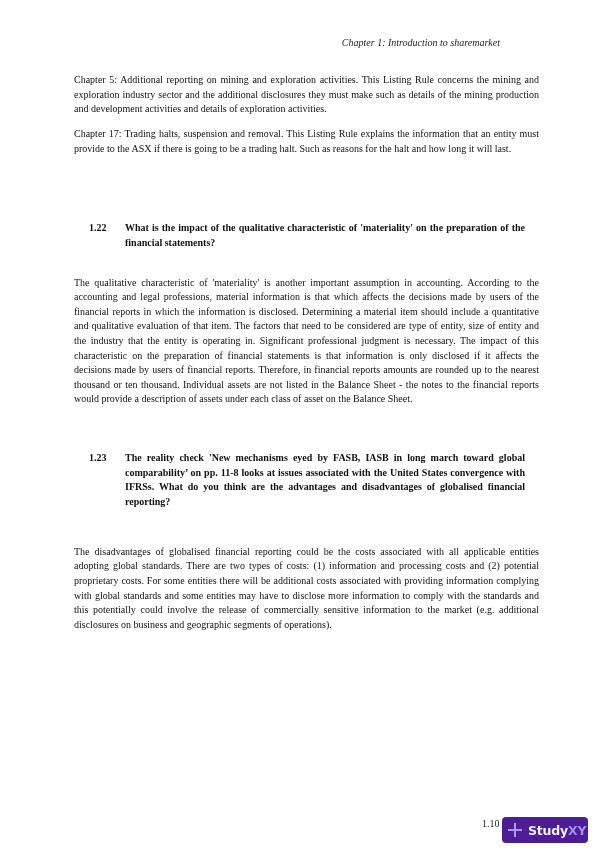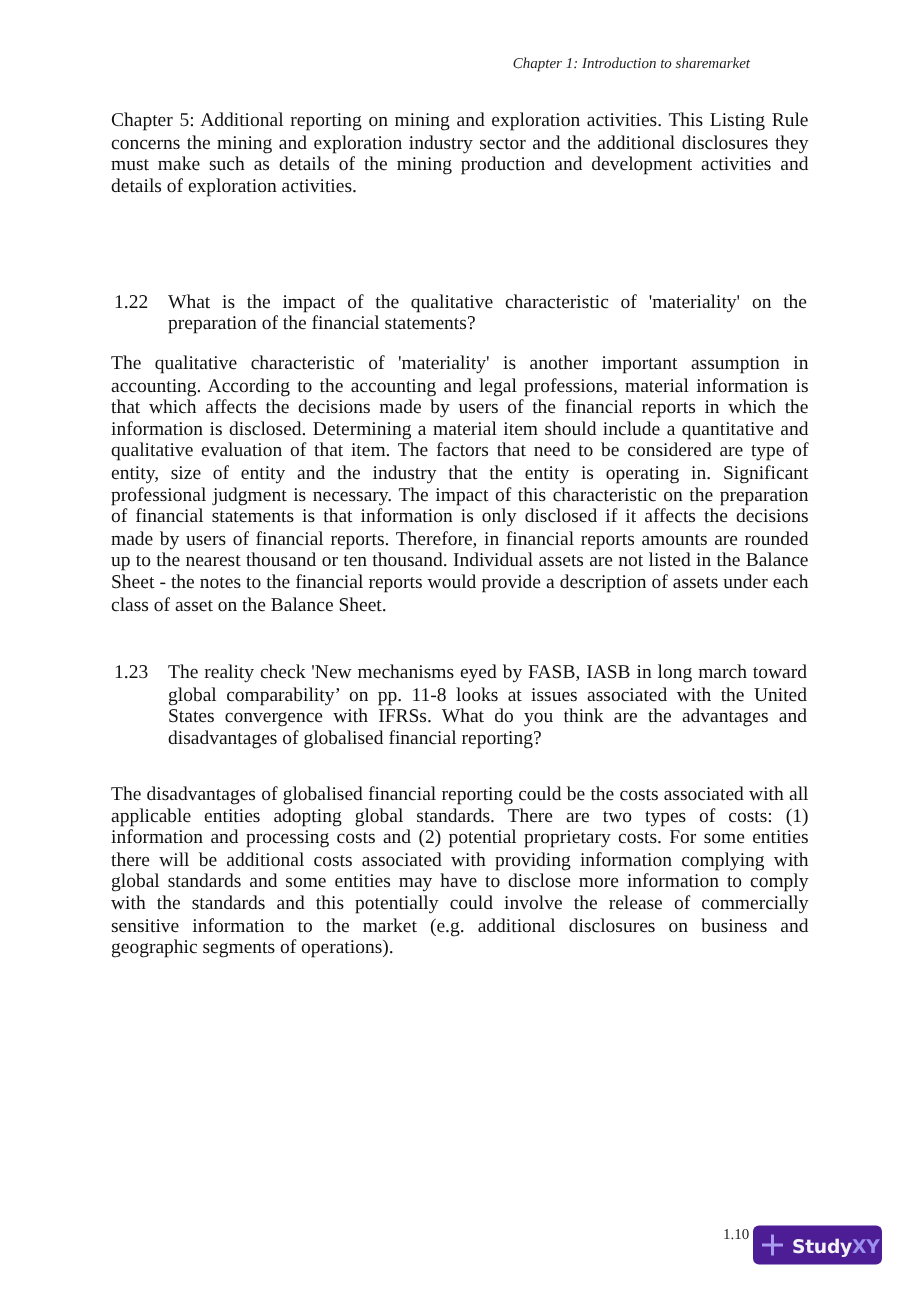--- a/index.html
+++ b/index.html
@@ -22,34 +22,34 @@
       font-size: 10px;
       font-style: italic;
       color: #222;
       white-space: nowrap;
     }
     .content {
       position: absolute;
       left: 74px;
       top: 73px;
       width: 465px;
-      font-size: 13px;
+      font-size: 10px;
       line-height: 14.6px;
     }
     .para {
       margin: 0;
       text-align: justify;
     }
     .gap-sm { height: 10.5px; }
     .gap-lg { height: 30px; }
     .gap-md { height: 11px; }
     .q-heading {
       display: flex;
-      font-weight: normal;
-      margin: 1px;
+      font-weight: bold;
+      margin: 14px;
       justify-content: center;
     }
     .q-num {
       width: 36px;
       flex: 0 0 36px;
       padding-left: 1px;
     }
     .q-text {
       flex: 1;
       text-align: justify;
@@ -99,20 +99,21 @@
     .brand-xy { color: #9d8ff0; }
   </style>
 </head>
 <body>
 
 <div class="running-header">Chapter 1: Introduction to sharemarket</div>
 
 <div class="content">
   <p class="para">Chapter 5: Additional reporting on mining and exploration activities. This Listing Rule concerns the mining and exploration industry sector and the additional disclosures they must make such as details of the mining production and development activities and details of exploration activities.</p>
   <div class="gap-sm"></div>
+  <p class="para">Chapter 17: Trading halts, suspension and removal. This Listing Rule explains the information that an entity must provide to the ASX if there is going to be a trading halt. Such as reasons for the halt and how long it will last.</p>
   <div class="gap-sm"></div>
   <div class="gap-sm"></div>
 
   <div class="gap-lg"></div>
 
   <div class="q-heading">
     <span class="q-num">1.22</span>
     <span class="q-text">What is the impact of the qualitative characteristic of 'materiality' on the preparation of the financial statements?</span>
   </div>
   <div class="gap-md"></div>

